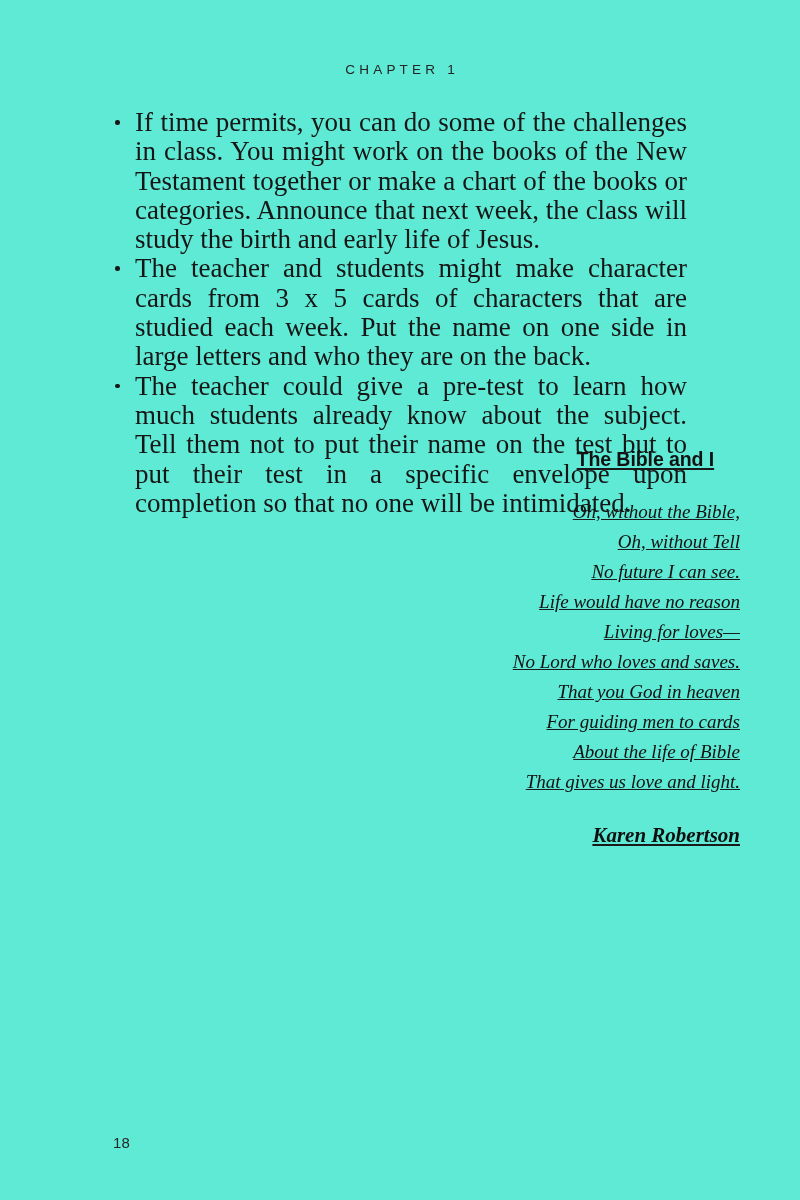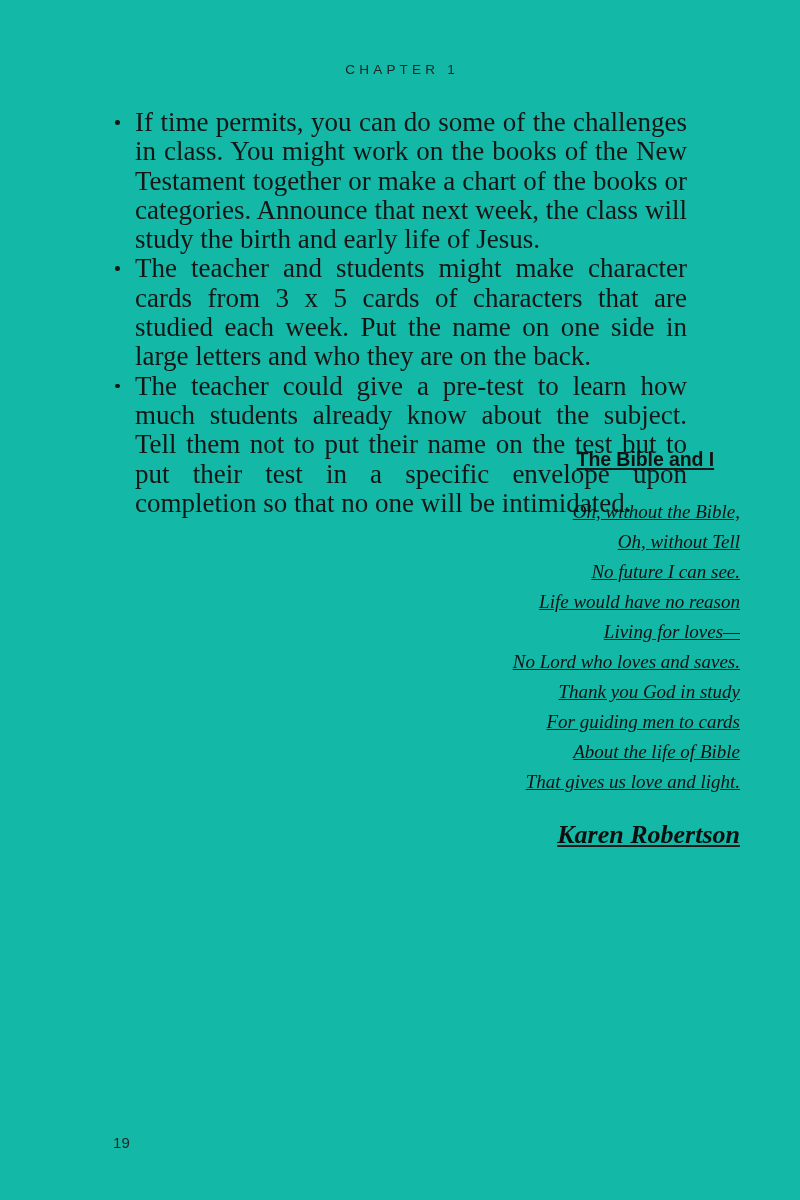--- a/index.html
+++ b/index.html
@@ -5,21 +5,21 @@
   html, body {
     margin: 0;
     padding: 0;
     background: #ffffff;
   }
 
   .page {
     position: relative;
     width: 800px;
     height: 1200px;
-    background: #14b8a6;
+    background: #5eead4;
     overflow: hidden;
     color: #1a1a1a;
     font-family: "Liberation Serif", "DejaVu Serif", serif;
     -webkit-font-smoothing: antialiased;
   }
 
   
   .running-head {
     position: absolute;
     top: 62px;
@@ -111,21 +111,21 @@
     line-height: 30px;
     color: #121212;
     white-space: pre;
   }
 
   .poem-author {
     margin-top: 23px;
     font-family: "Liberation Serif", "DejaVu Serif", serif;
     font-style: italic;
     font-weight: bold;
-    font-size: 26px;
+    font-size: 21px;
     line-height: 30px;
     color: #0f0f0f;
   }
 
   
   .folio {
     position: absolute;
     left: 113px;
     top: 1134px;
     font-family: "Liberation Sans", "DejaVu Sans", sans-serif;
@@ -166,25 +166,25 @@
 
     <div class="poem-title">The Bible and I</div>
 
     <ul class="poem-lines">
       <li>Oh, without the Bible,</li>
       <li>Oh, without Tell</li>
       <li>No future I can see.</li>
       <li>Life would have no reason</li>
       <li>Living for loves—</li>
       <li>No Lord who loves and saves.</li>
-      <li>Thank you God in study</li>
+      <li>That you God in heaven</li>
       <li>For guiding men to cards</li>
       <li>About the life of Bible</li>
       <li>That gives us love and light.</li>
     </ul>
 
     <div class="poem-author">Karen Robertson</div>
 
   </div>
 
-  <div class="folio">19</div>
+  <div class="folio">18</div>
 
 </div>
 
 </body></html>

